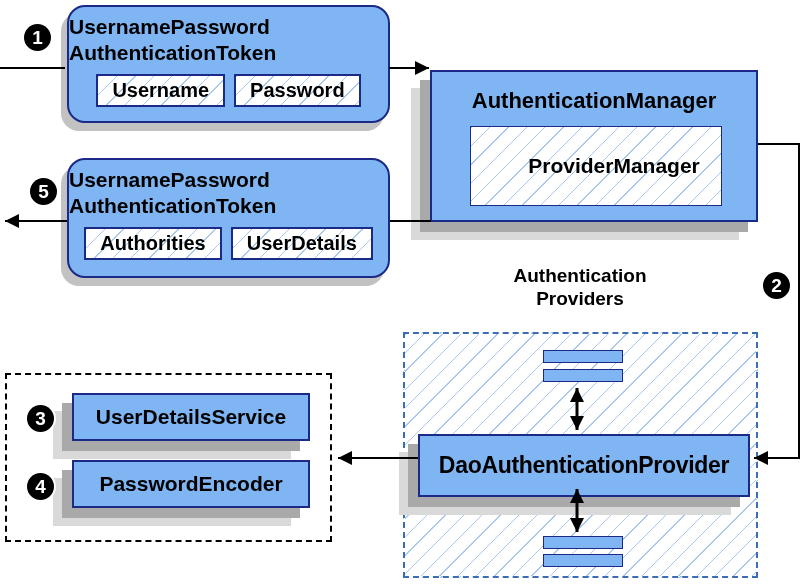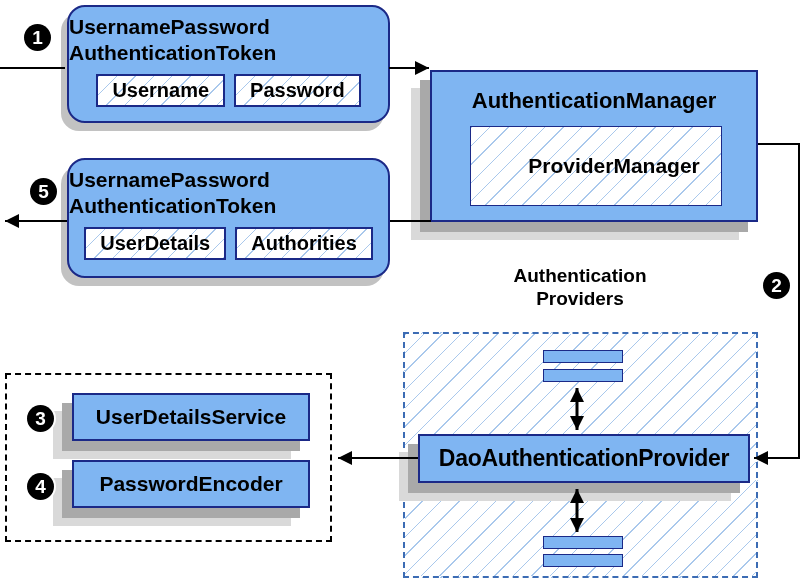--- a/index.html
+++ b/index.html
@@ -57,21 +57,21 @@
   }
   .providers-box{
     position:absolute;left:403px;top:332px;width:355px;height:246px;box-sizing:border-box;
     border:2px dashed var(--dashed-blue);
   }
   .bar{
     position:absolute;left:543px;width:80px;height:13px;box-sizing:border-box;
     background:var(--box-fill);border:1.5px solid var(--box-border);
   }
   .dao{
-    position:absolute;left:418px;top:434px;width:332px;height:49px;box-sizing:border-box;
+    position:absolute;left:418px;top:434px;width:332px;height:63px;box-sizing:border-box;
     background:var(--box-fill);border:2px solid var(--box-border);
     box-shadow:-10px 10px 0 var(--shadow-dark), -19px 18px 0 var(--shadow-light);
     display:flex;align-items:center;justify-content:center;
     font-weight:bold;font-size:23px;color:#000;letter-spacing:-0.3px;
   }
 
   .services-box{
     position:absolute;left:5px;top:373px;width:327px;height:169px;box-sizing:border-box;
     border:2px dashed #000;
   }
@@ -117,22 +117,22 @@
       <div class="field hatch">Password</div>
     </div>
   </div>
 
   <div class="token" style="left:67px;top:158px;height:120px;">
     <div class="token-title">
       <div>UsernamePassword</div>
       <div>AuthenticationToken</div>
     </div>
     <div class="token-fields">
+      <div class="field hatch">Authorities</div>
       <div class="field hatch">UserDetails</div>
-      <div class="field hatch">Authorities</div>
     </div>
   </div>
 
   <div class="manager">
     <div class="manager-title">AuthenticationManager</div>
     <div class="manager-inner hatch">ProviderManager</div>
   </div>
 
   <div class="bar" style="top:350px;"></div>
   <div class="bar" style="top:369px;"></div>

